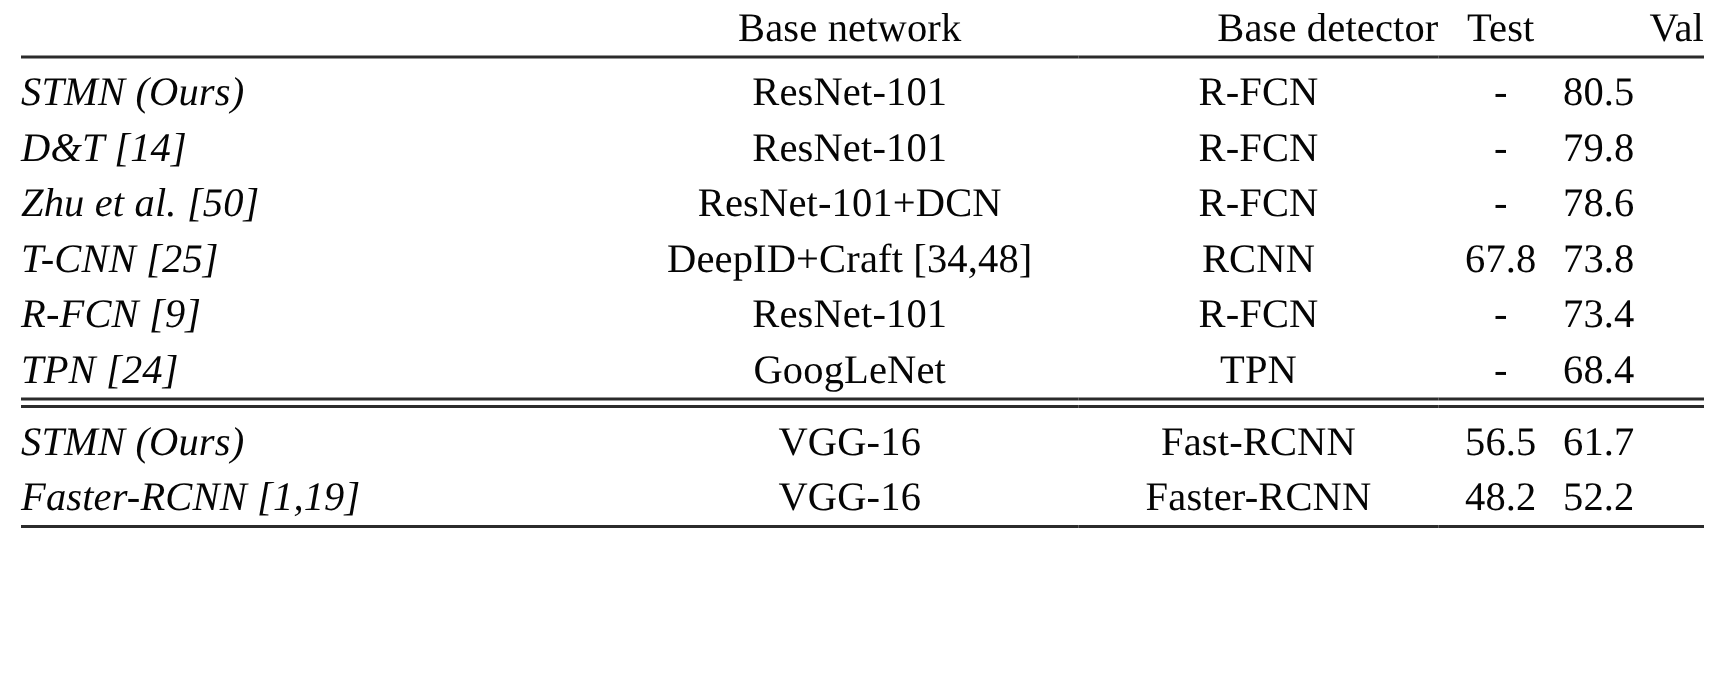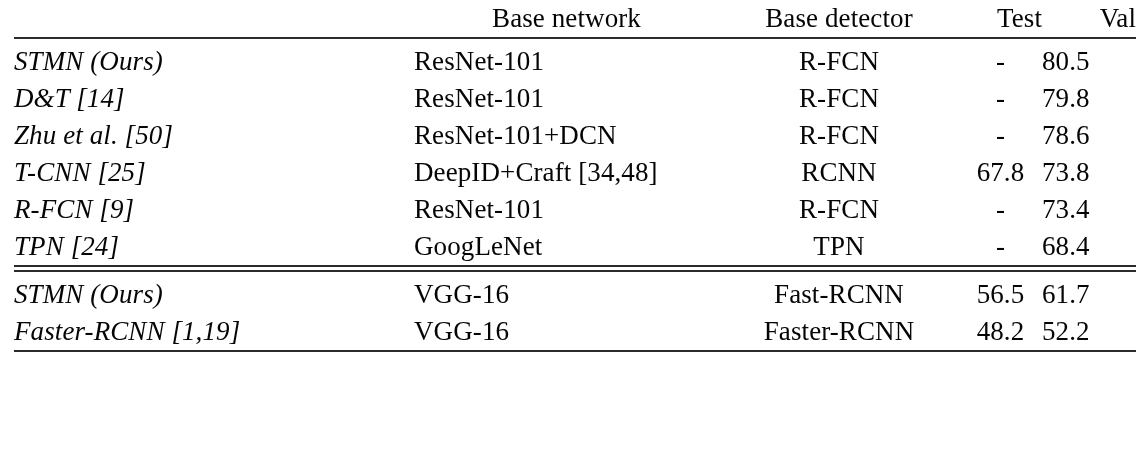--- a/index.html
+++ b/index.html
@@ -51,27 +51,27 @@
     letter-spacing: 0.1px;
   }
 
   
   thead th {
     height: 40px;
     padding-bottom: 2px;
   }
   th.h-method   { text-align: left; }
   th.h-network  { text-align: center; }
-  th.h-detector { text-align: center; }
-  th.h-test     { text-align: right; }
+  th.h-detector { text-align: right; }
+  th.h-test     { text-align: center; }
   th.h-val      { text-align: right; padding-right: 2px; }
 
   
   td.method   { text-align: left;   padding-left: 3px; font-style: italic; }
-  td.network  { text-align: left; }
+  td.network  { text-align: center; }
   td.detector { text-align: center; }
   td.test     { text-align: center; }
   td.val      { text-align: left; padding-right: 2px; }
 
   td.bold, th.bold { font-weight: bold; }
 
   
   tr.rule-top > td {
     height: 0;
     padding: 0;

